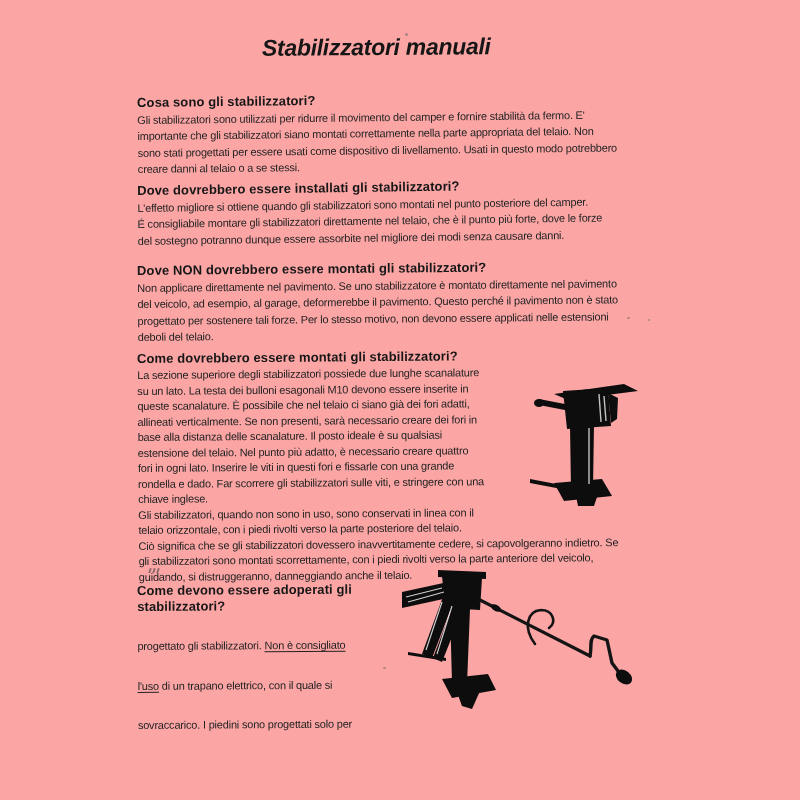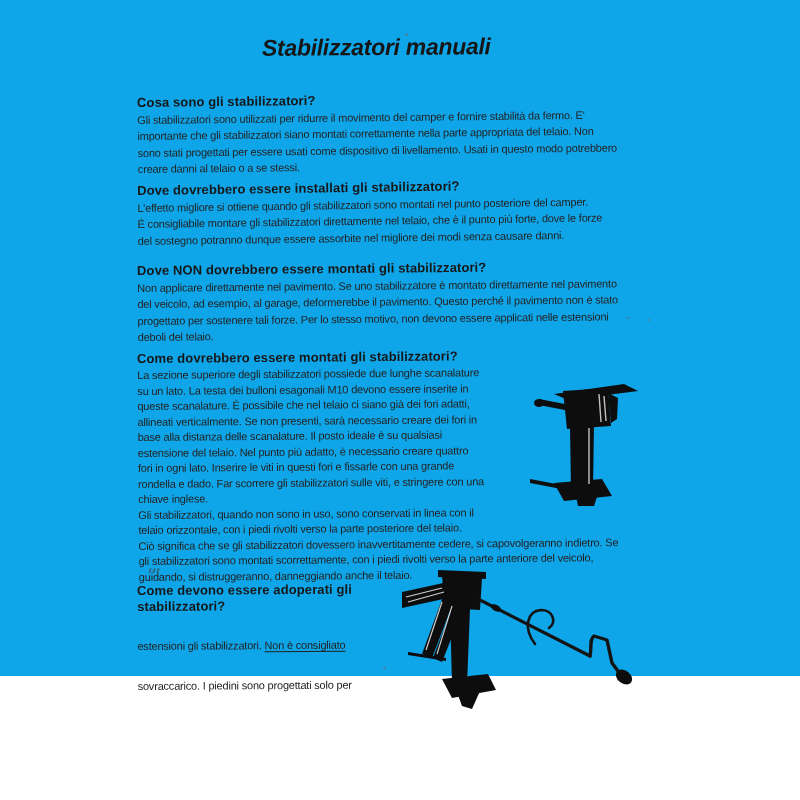--- a/index.html
+++ b/index.html
@@ -1,21 +1,21 @@
 <!DOCTYPE html>
 <html><head>
 <meta charset="utf-8">
 <style>
   html,body{margin:0;padding:0;}
   body{
     width:800px;height:800px;background:#ffffff;overflow:hidden;position:relative;
     font-family:"Liberation Sans",sans-serif;color:#1e1e1e;
     -webkit-font-smoothing:antialiased;
   }
-  .page{position:absolute;left:0;top:0;width:800px;height:676px;background:#0ea5e9;}
+  .page{position:absolute;left:0;top:0;width:800px;height:800px;background:#fca5a5;}
   .abs{position:absolute;}
   .title{
     font-size:23px;font-weight:bold;font-style:italic;letter-spacing:-0.3px;
     color:#161616;white-space:nowrap;
   }
   .sec{position:absolute;left:137px;transform-origin:0 0;}
   .h{
     font-weight:bold;font-size:13px;line-height:14px;letter-spacing:0.1px;
     margin:0 0 2px 0;color:#171717;white-space:pre;
   }
@@ -82,21 +82,22 @@
 telaio orizzontale, con i piedi rivolti verso la parte posteriore del telaio.
 Ciò significa che se gli stabilizzatori dovessero inavvertitamente cedere, si capovolgeranno indietro. Se
 gli stabilizzatori sono montati scorrettamente, con i piedi rivolti verso la parte anteriore del veicolo,
 guidando, si distruggeranno, danneggiando anche il telaio.</div>
   </div>
 
   <div class="sec" style="top:583px;transform:rotate(-0.35deg);">
     <div class="h h2">Come devono essere adoperati gli
 stabilizzatori?</div>
     <div class="b">
-      <div class="bl"><span>estensioni gli stabilizzatori. </span><span class="u">Non è consigliato</span></div>
+      <div class="bl"><span>progettato gli stabilizzatori. </span><span class="u">Non è consigliato</span></div>
+      <div class="bl"><span class="u">l'uso</span><span> di un trapano elettrico, con il quale si</span></div>
       <div class="bl"><span>sovraccarico. I piedini sono progettati solo per</span></div>
       
     </div>
   </div>
 
   <svg class="fig" style="left:524px;top:366px;" width="128" height="142" viewBox="0 0 128 142">
     <g fill="#0d0d0d" stroke="none">
 
       <polygon points="30,28 100,18 114,25 44,34"></polygon>
 

